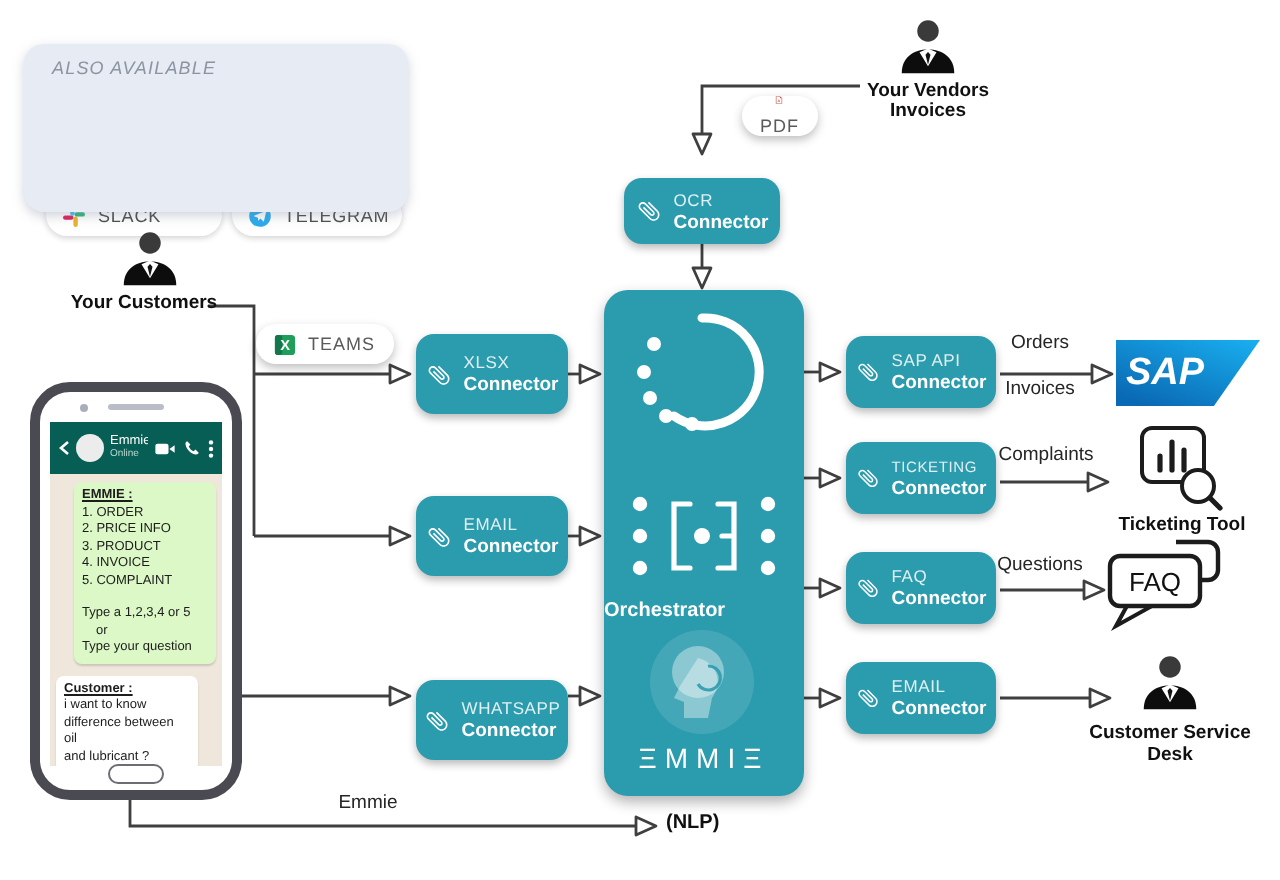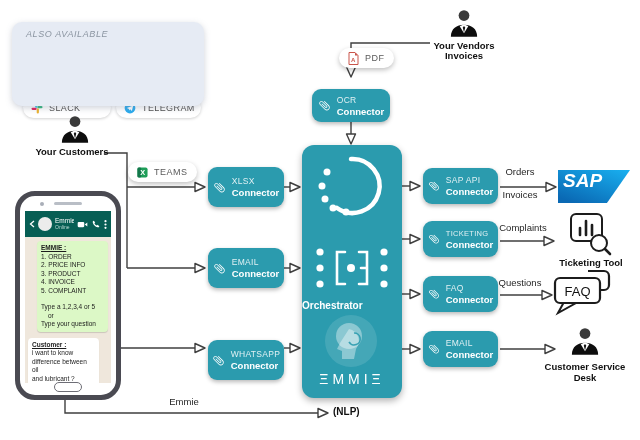--- a/index.html
+++ b/index.html
@@ -62,21 +62,21 @@
   .cust-bubble{background:#ffffff;margin:6px 12px 0 3px;}
   .btitle{font-weight:bold;text-decoration:underline;}
   .orline{padding-left:7px;}
   .gapline{height:8px;}
   .home{position:absolute;left:50%;bottom:3px;transform:translateX(-50%);width:28px;height:10px;
         border:1.5px solid #6d6d75;border-radius:6px;background:#fff;box-sizing:border-box;}
 
   
   .sap{position:absolute;left:558px;top:170px;width:72px;height:33px;z-index:2;
        background:linear-gradient(200deg,#19b0f0 0%,#0a69b4 90%);
-       clip-path:polygon(0 0,100% 0,68% 100%,0 100%);display:flex;align-items:flex-start;}
+       clip-path:polygon(0 0,100% 0,68% 100%,0 100%);display:flex;align-items:center;}
   .sap span{color:#fff;font-weight:bold;font-style:italic;font-size:19px;letter-spacing:0;padding-left:5px;}
 
   .icon-abs{position:absolute;z-index:2;}
 </style>
 </head>
 <body>
 <div id="canvas">
 
 <svg id="wires" width="640" height="440">
   <g stroke="#3f3f3f" stroke-width="1.4" fill="none">
@@ -174,21 +174,21 @@
 <div class="blabel" style="left:428px;top:51px;width:72px;">Invoices</div>
 
 <div class="pill" style="left:128px;top:162px;">
   <svg width="11" height="11" viewBox="0 0 12 12">
     <rect x="0.5" y="0.5" width="11" height="11" rx="2" fill="#1e9e58"></rect>
     <rect x="0.5" y="0.5" width="4" height="11" rx="1.5" fill="#13774b"></rect>
     <text x="6.4" y="8.8" font-size="8" font-weight="bold" fill="#fff" text-anchor="middle" font-family="Liberation Sans,sans-serif">X</text>
   </svg>
   <span>TEAMS</span>
 </div>
-<div class="pill" style="left:339px;top:48px;">
+<div class="pill" style="left:371px;top:48px;flex-direction:column;">
   <svg width="11" height="13" viewBox="0 0 11 13">
     <path d="M1,0.5 h6 l3,3 v9 h-9 Z" fill="#fff" stroke="#c9544a" stroke-width="1"></path>
     <path d="M7,0.5 l3,3 h-3 Z" fill="#c9544a"></path>
     <text x="5.5" y="10" font-size="6" font-weight="bold" fill="#c9544a" text-anchor="middle" font-family="Liberation Sans,sans-serif">A</text>
   </svg>
   <span>PDF</span>
 </div>
 
 <div class="connector" style="left:208px;top:167px;width:76px;height:40px;">
   <svg width="13" height="13" viewBox="0 0 24 24">

